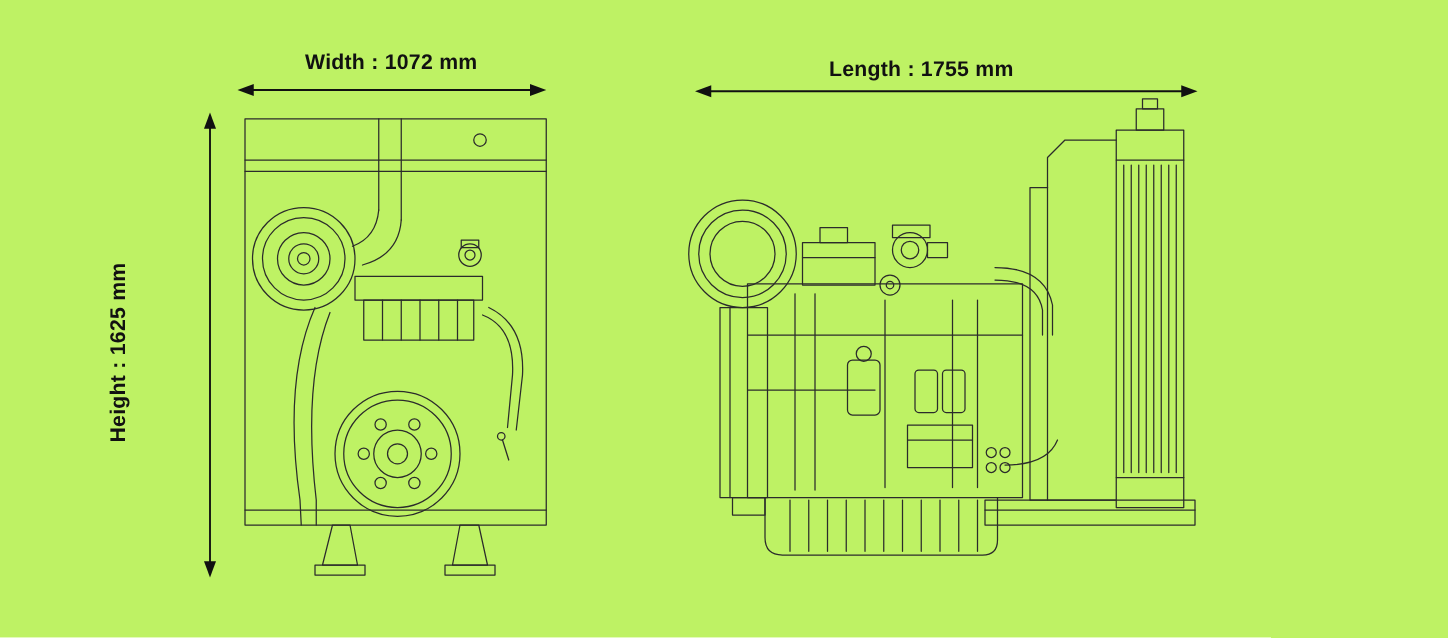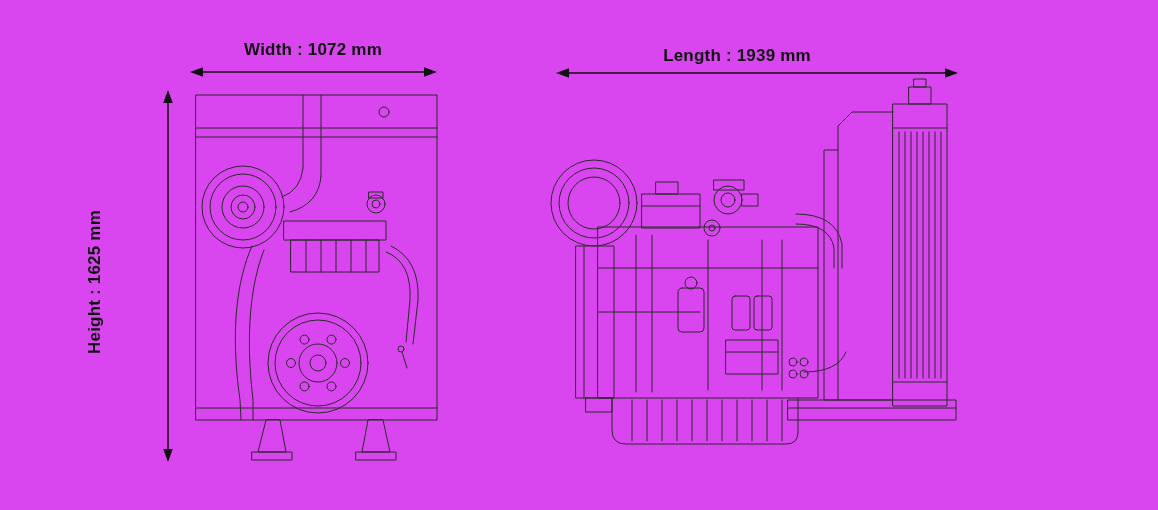--- a/index.html
+++ b/index.html
@@ -2,21 +2,21 @@
 <html><head>
 <meta charset="utf-8">
 <style>
   * { box-sizing: border-box; }
   html, body { margin: 0; padding: 0; background: #ffffff; }
   body { font-family: "Liberation Sans", sans-serif; }
   .canvas {
     position: relative;
     width: 1158px;
     height: 510px;
-    background: #d946ef;
+    background: #bef264;
     overflow: hidden;
   }
   .dim-label {
     position: absolute;
     font-size: 17px;
     font-weight: 600;
     color: #111111;
     text-align: center;
     letter-spacing: 0.2px;
     white-space: nowrap;
@@ -29,21 +29,21 @@
   .arrow-line { stroke: #111111; stroke-width: 1.5; }
   .arrow-head { fill: #111111; stroke: none; }
 </style>
 </head>
 <body>
 
 <div class="canvas">
 
   <div class="dim-label width-label">Width : 1072 mm</div>
 
-  <div class="dim-label length-label">Length : 1939 mm</div>
+  <div class="dim-label length-label">Length : 1755 mm</div>
 
   <div class="dim-label height-label">Height : 1625 mm</div>
 
   <svg class="art" width="1158" height="510" viewBox="0 0 1158 510">
 
     <g>
       <line class="arrow-line" x1="202" y1="72" x2="427" y2="72"></line>
       <polygon class="arrow-head" points="190,72 203,67.2 203,76.8"></polygon>
       <polygon class="arrow-head" points="437,72 424,67.2 424,76.8"></polygon>
     </g>

